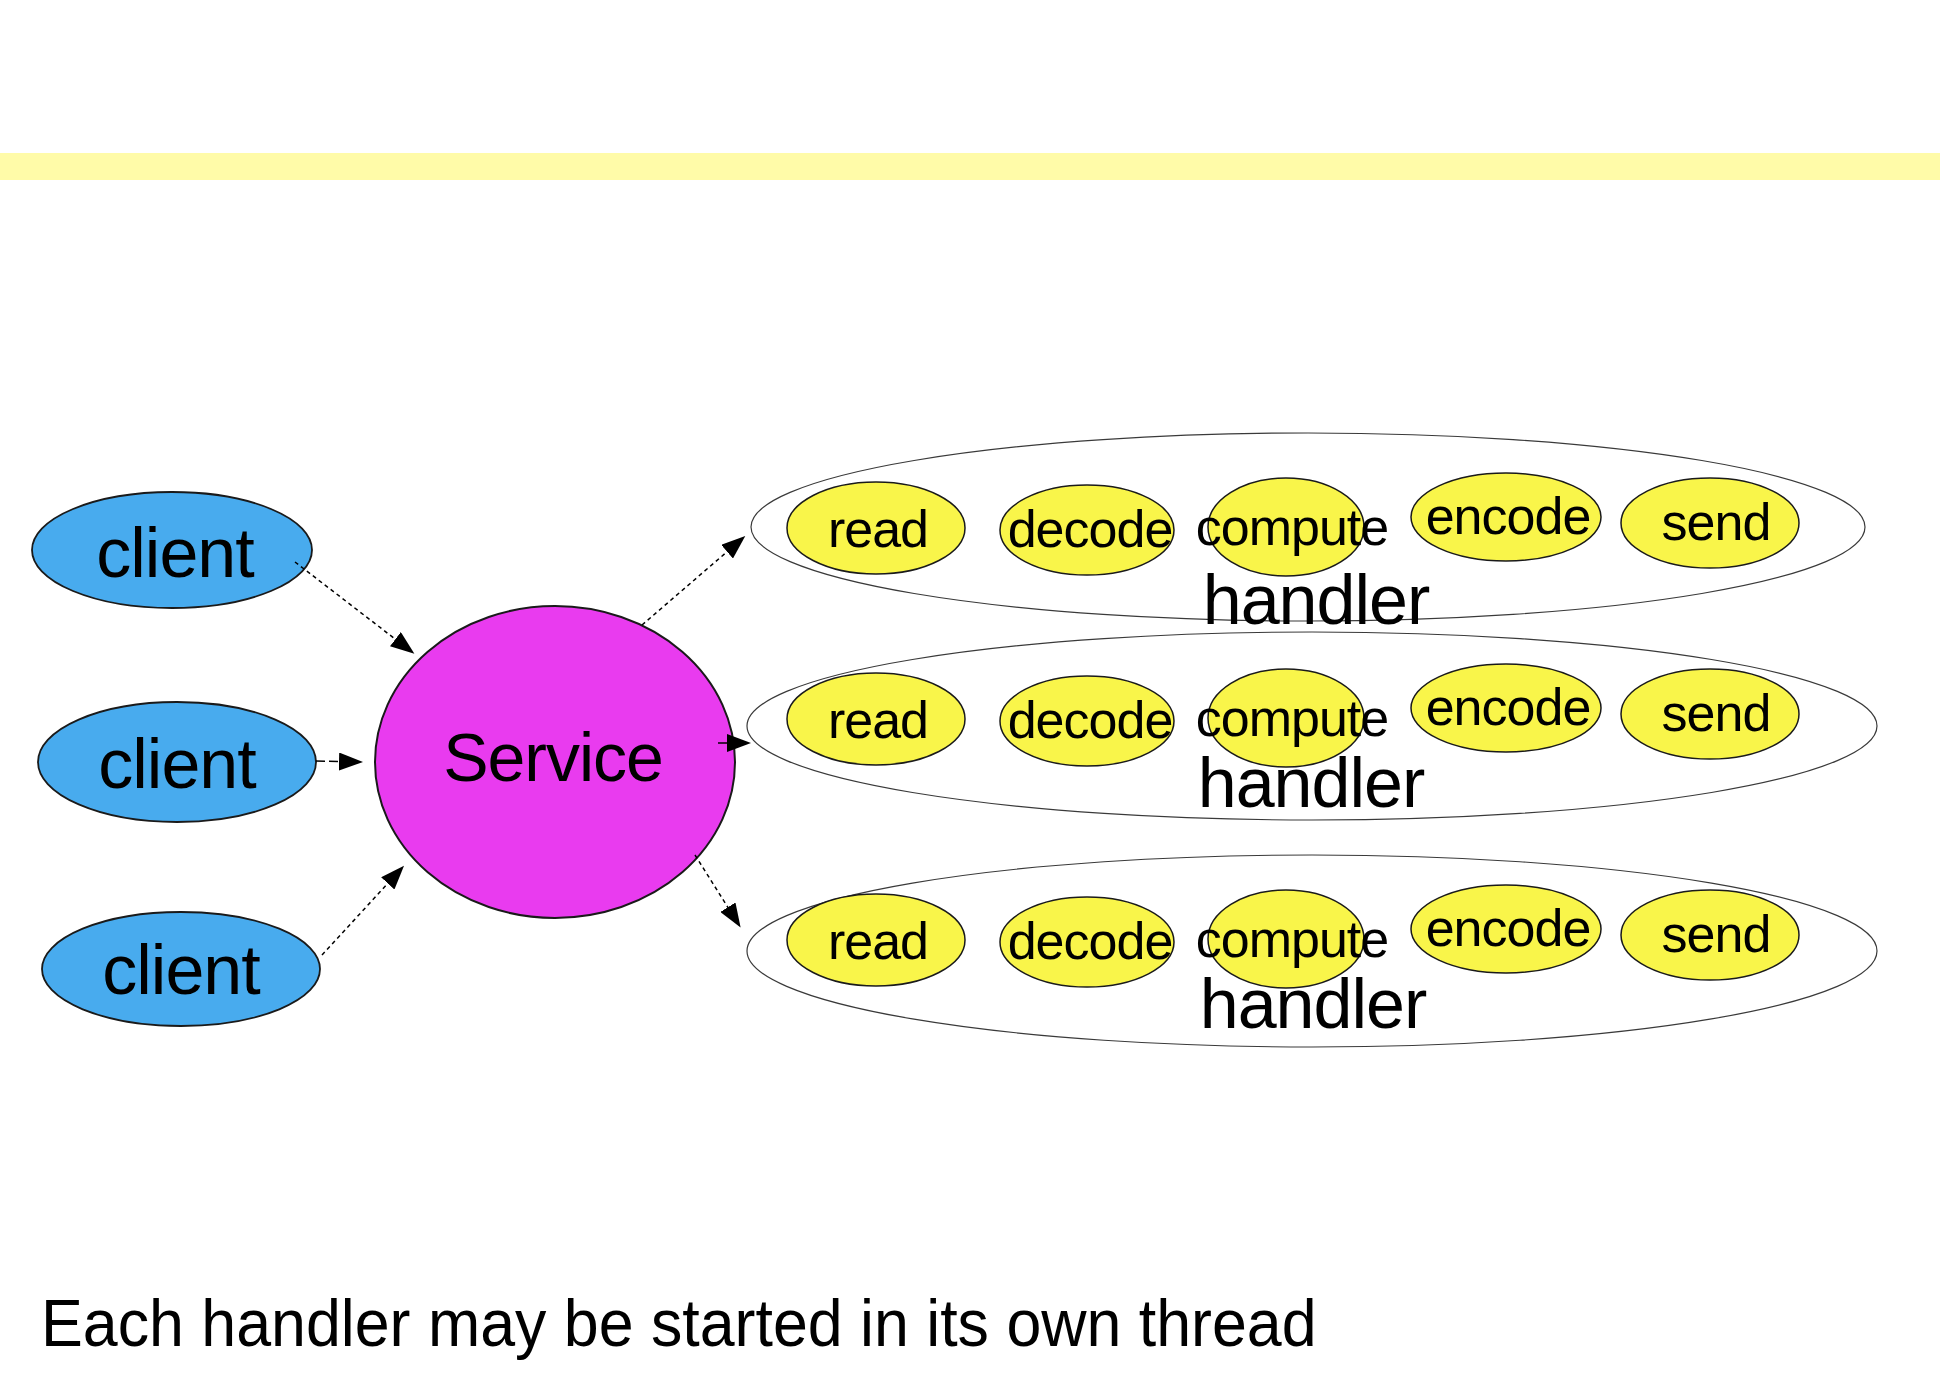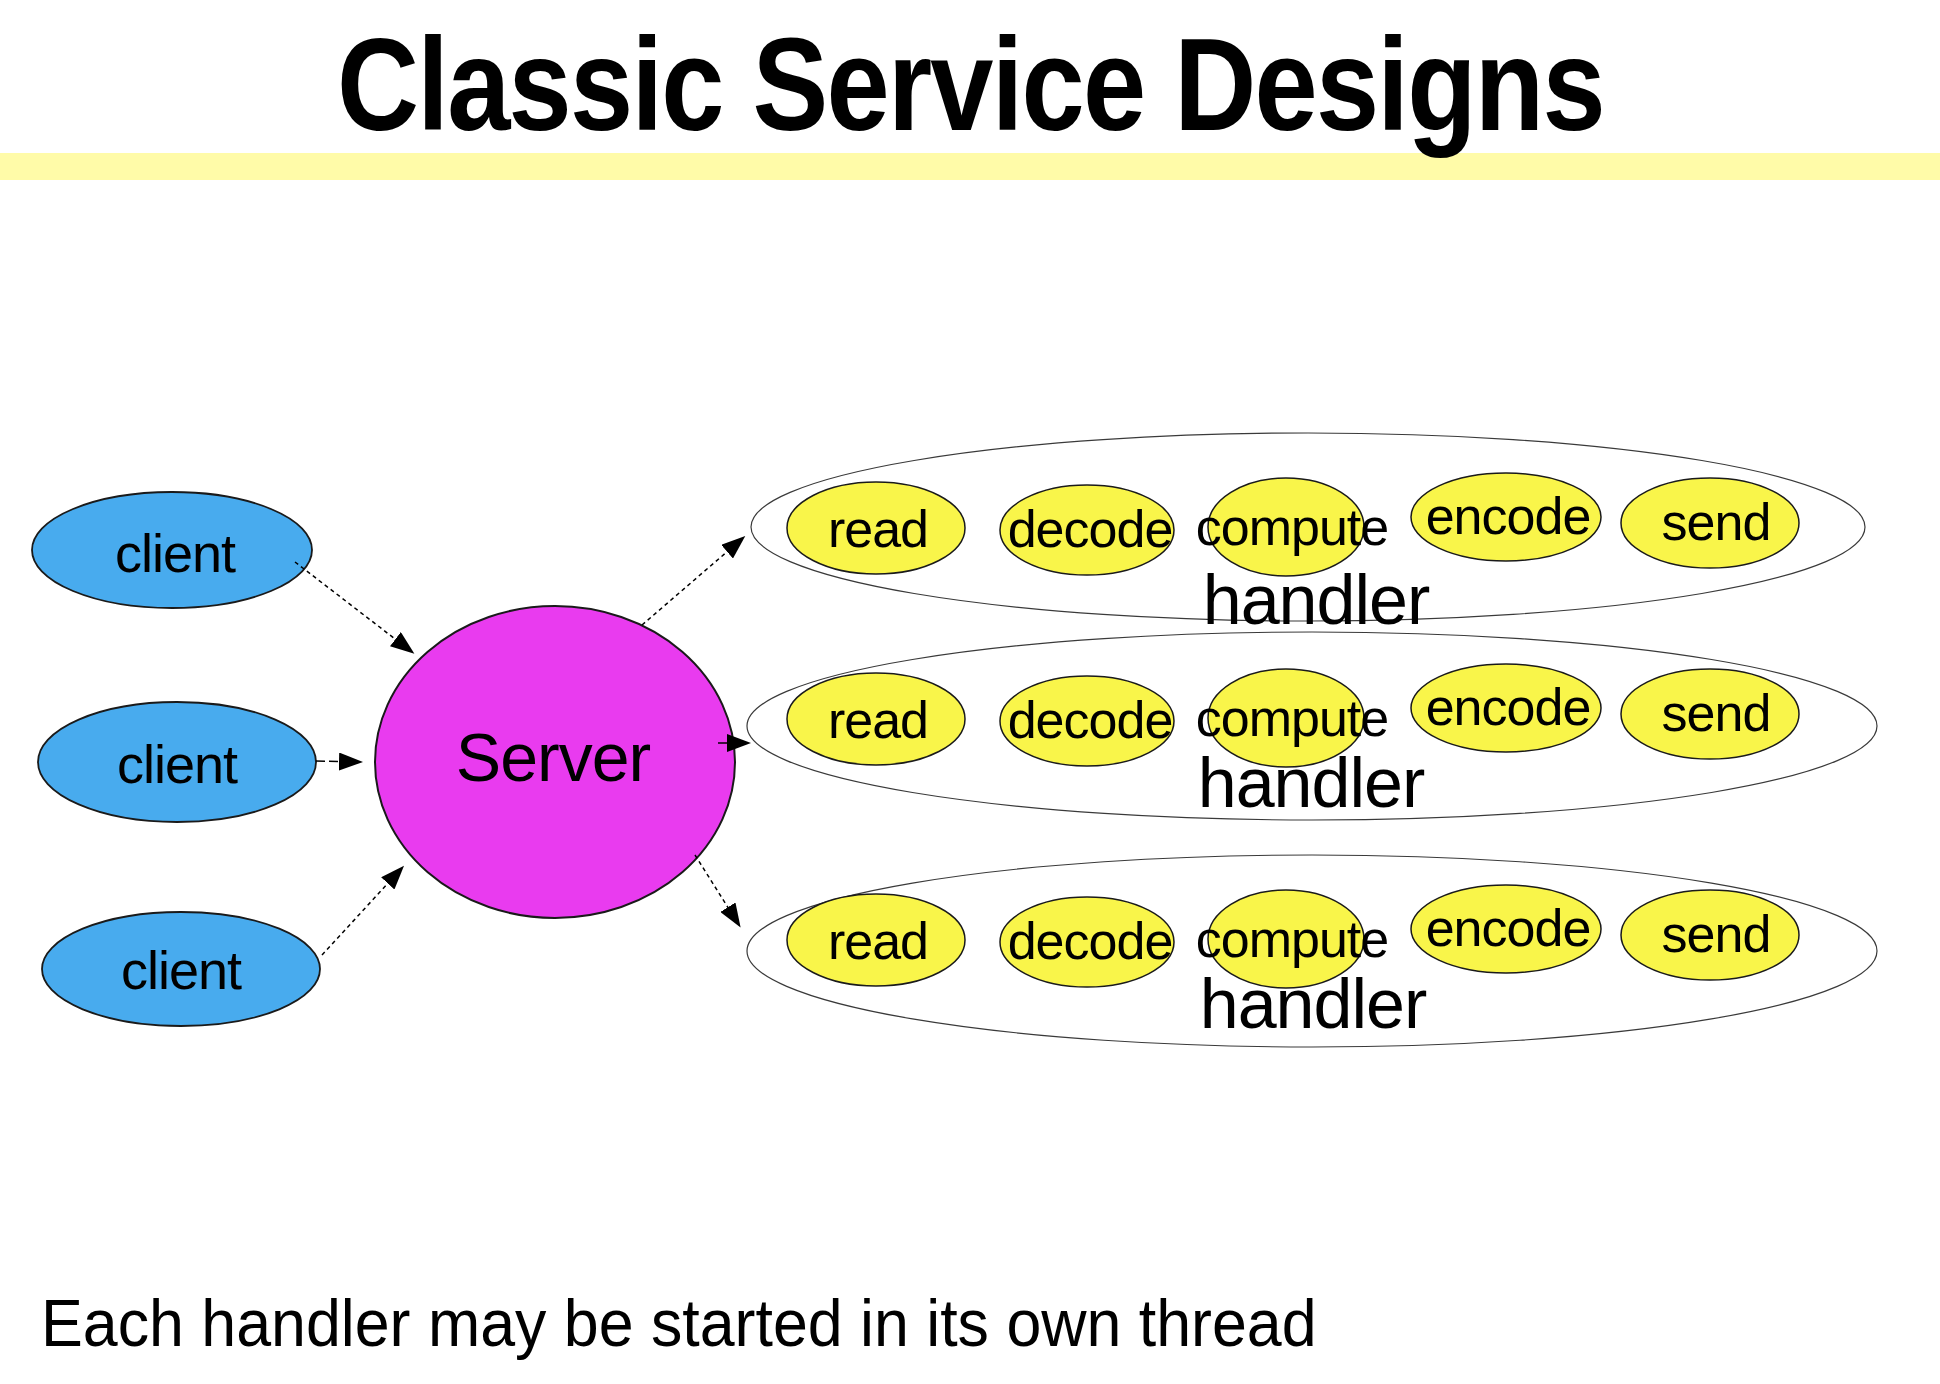--- a/index.html
+++ b/index.html
@@ -18,38 +18,37 @@
     position:absolute;left:0;top:19px;width:1940px;
     text-align:center;font-size:132px;font-weight:bold;line-height:1;
     white-space:nowrap;z-index:2;
   }
   #title .squeeze{display:inline-block;transform:scaleX(0.86);letter-spacing:-2px;}
   #diagram-svg{position:absolute;left:0;top:0;z-index:1;}
   .lbl{
     position:absolute;transform:translate(-50%,-50%);
     white-space:nowrap;line-height:1;z-index:3;letter-spacing:-1px;
   }
-  .client-lbl{font-size:54px;}
+  .client-lbl{font-size:70px;}
   .server-lbl{font-size:68px;}
   .handler-lbl{font-size:70px;text-align:center;}
   .stage-lbl{font-size:52px;}
   #footer{
     position:absolute;left:41px;top:1290px;
     font-size:66px;line-height:1;white-space:nowrap;
     transform:scaleX(0.95);transform-origin:0 50%;z-index:2;
   }
 </style>
 </head>
 <body>
 
 <div id="slide">
 
   <div id="accent-bar" style="background: rgb(255, 251, 168);"></div>
 
-  <div id="title"><span class="squeeze">Classic Service Designs</span></div>
 
   <svg id="diagram-svg" width="1940" height="1384" viewBox="0 0 1940 1384">
     <defs>
       <marker id="ah" markerUnits="userSpaceOnUse" markerWidth="24" markerHeight="18" refX="21" refY="9" orient="auto">
         <path d="M0,0 L24,9 L0,18 Z" fill="#000"></path>
       </marker>
     </defs>
 
     <ellipse cx="1308" cy="527" rx="557" ry="94" fill="#FFFFFF" stroke="#3A3A3A" stroke-width="1.2"></ellipse>
     <ellipse cx="1312" cy="726" rx="565" ry="94" fill="#FFFFFF" stroke="#3A3A3A" stroke-width="1.2"></ellipse>
@@ -84,21 +83,21 @@
     <line x1="322" y1="955" x2="402" y2="868" stroke="#000" stroke-width="1.5" stroke-dasharray="4 3.5" marker-end="url(#ah)"></line>
     <line x1="642" y1="625" x2="743" y2="538" stroke="#000" stroke-width="1.5" stroke-dasharray="4 3.5" marker-end="url(#ah)"></line>
     <line x1="718" y1="743" x2="748" y2="743" stroke="#000" stroke-width="1.5" marker-end="url(#ah)"></line>
     <line x1="695" y1="855" x2="739" y2="925" stroke="#000" stroke-width="1.5" stroke-dasharray="4 3.5" marker-end="url(#ah)"></line>
   </svg>
 
   <div class="lbl client-lbl" style="left:175px;top:553px;">client</div>
   <div class="lbl client-lbl" style="left:177px;top:764px;">client</div>
   <div class="lbl client-lbl" style="left:181px;top:970px;">client</div>
 
-  <div class="lbl server-lbl" style="left:553px;top:757px;">Server</div>
+  <div class="lbl server-lbl" style="left:553px;top:757px;">Service</div>
 
   <div class="lbl handler-lbl" style="left:1316px;top:600px;">handler</div>
   <div class="lbl handler-lbl" style="left:1311px;top:783px;">handler</div>
   <div class="lbl handler-lbl" style="left:1313px;top:1004px;">handler</div>
 
   <div class="lbl stage-lbl" style="left:878px;top:529px;">read</div>
   <div class="lbl stage-lbl" style="left:1090px;top:529px;">decode</div>
   <div class="lbl stage-lbl" style="left:1292px;top:527px;">compute</div>
   <div class="lbl stage-lbl" style="left:1508px;top:516px;">encode</div>
   <div class="lbl stage-lbl" style="left:1716px;top:522px;">send</div>

